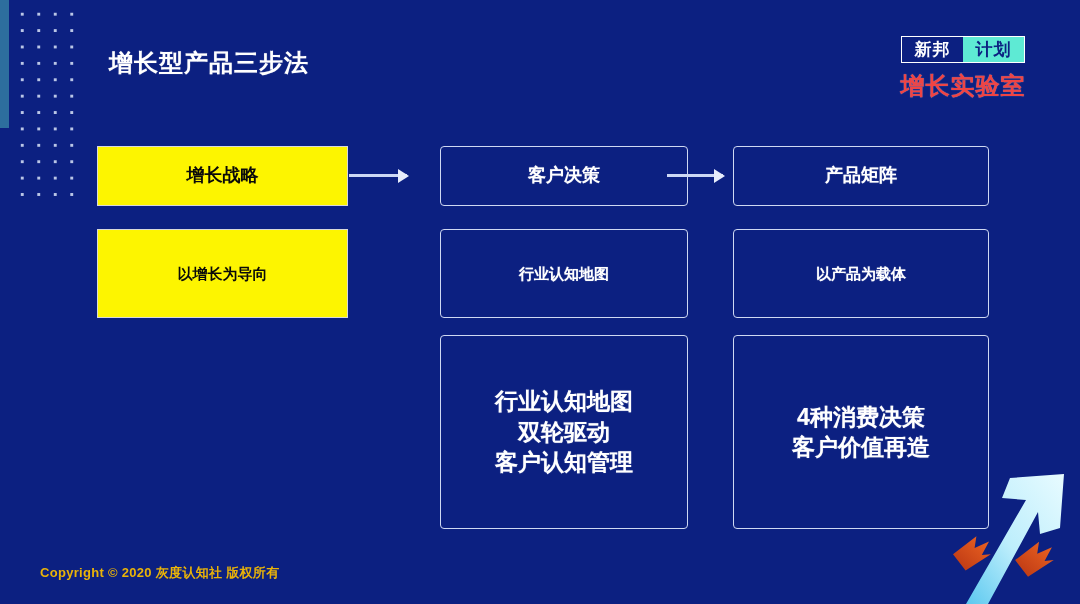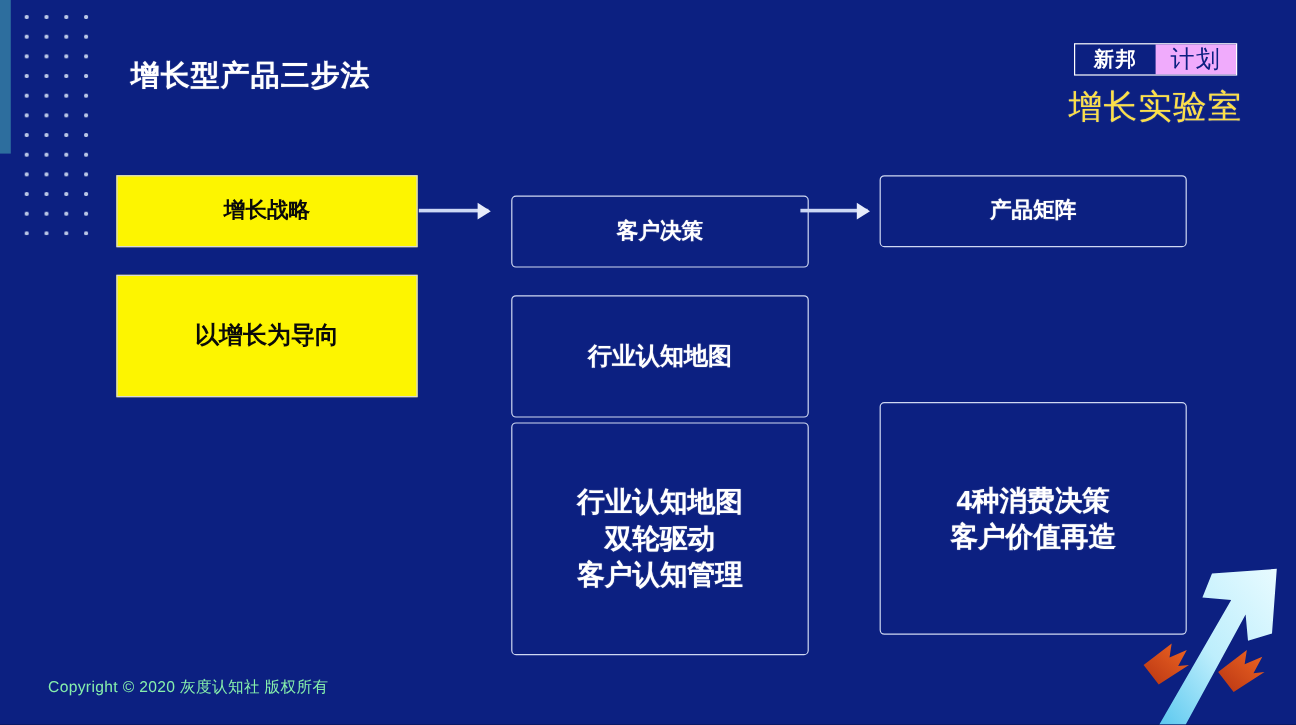--- a/index.html
+++ b/index.html
@@ -60,50 +60,50 @@
     top: 36px;
     width: 150px;
     text-align: center;
   }
   .logo-top {
     display: flex;
     justify-content: center;
     align-items: stretch;
     height: 27px;
     border: 1.6px solid #ffffff;
-    width: 136px;
+    width: 124px;
     margin: 0 auto;
     box-sizing: border-box;
   }
   .logo-word-a {
     flex: 1;
     display: flex;
     align-items: center;
     justify-content: center;
     color: #ffffff;
     font-size: 17px;
     font-weight: bold;
     letter-spacing: 1px;
   }
   .logo-word-b {
     flex: 1;
     display: flex;
     align-items: center;
     justify-content: center;
-    background: #f0abfc;
+    background: #5eead4;
     color: #0c2081;
-    font-size: 20px;
-    font-weight: normal;
+    font-size: 17px;
+    font-weight: bold;
     letter-spacing: 1px;
   }
   .logo-bottom {
     margin-top: 7px;
-    color: #fde047;
-    font-size: 28px;
-    font-weight: normal;
+    color: #ef4444;
+    font-size: 24px;
+    font-weight: bold;
     letter-spacing: 1px;
     white-space: nowrap;
     text-shadow: 0 0 1px rgba(255,255,255,.5);
   }
 
   
   .box {
     position: absolute;
     box-sizing: border-box;
     display: flex;
@@ -120,25 +120,25 @@
   }
   .box.outline {
     background: transparent;
     border: 1.7px solid #cfd8f2;
     border-radius: 4px;
     color: #ffffff;
     font-weight: bold;
     text-shadow: 0 0 1px rgba(255,255,255,.5);
   }
   .r1 { top: 146px; height: 60px; font-size: 18px; }
-  .r2 { top: 229px; height: 102px; font-size: 20px; text-align: center; }
+  .r2 { top: 229px; height: 89px; font-size: 15px; text-align: center; }
   .r3 { top: 335px; height: 194px; font-size: 23px; }
 
   .c1 { left: 97px;  width: 251px; }
-  .c2 { left: 426px; width: 248px; margin-top: 17px; }
+  .c2 { left: 440px; width: 248px; }
   .c3 { left: 733px; width: 256px; }
 
   .multiline { white-space: pre-line; }
 
   
   .connector {
     position: absolute;
     top: 174px;
     height: 3px;
     background: #cdd8f5;
@@ -154,23 +154,24 @@
     border-bottom: 7px solid transparent;
   }
   .conn-1 { left: 349px; width: 58px; }
   .conn-2 { left: 667px; width: 56px; }
 
   
   .footer {
     position: absolute;
     left: 40px;
     bottom: 22px;
-    color: #86efac;
+    color: #eab308;
     font-size: 13px;
     letter-spacing: .3px;
+    font-weight: bold;
   }
 
   
   .corner-art {
     position: absolute;
     right: 0;
     bottom: 0;
     width: 140px;
     height: 150px;
     pointer-events: none;
@@ -197,20 +198,21 @@
   <div class="box yellow r1 c1">增长战略</div>
   <div class="box yellow r2 c1">以增长为导向</div>
 
   <div class="box outline r1 c2">客户决策</div>
   <div class="box outline r2 c2">行业认知地图</div>
   <div class="box outline r3 c2 multiline">行业认知地图
 双轮驱动
 客户认知管理</div>
 
   <div class="box outline r1 c3">产品矩阵</div>
+  <div class="box outline r2 c3">以产品为载体</div>
   <div class="box outline r3 c3 multiline">4种消费决策
 客户价值再造</div>
 
   <div class="connector conn-1"></div>
   <div class="connector conn-2"></div>
 
   <div class="footer">Copyright © 2020 灰度认知社 版权所有</div>
 
   <svg class="corner-art" viewBox="0 0 140 150" xmlns="http://www.w3.org/2000/svg">
     <defs>

